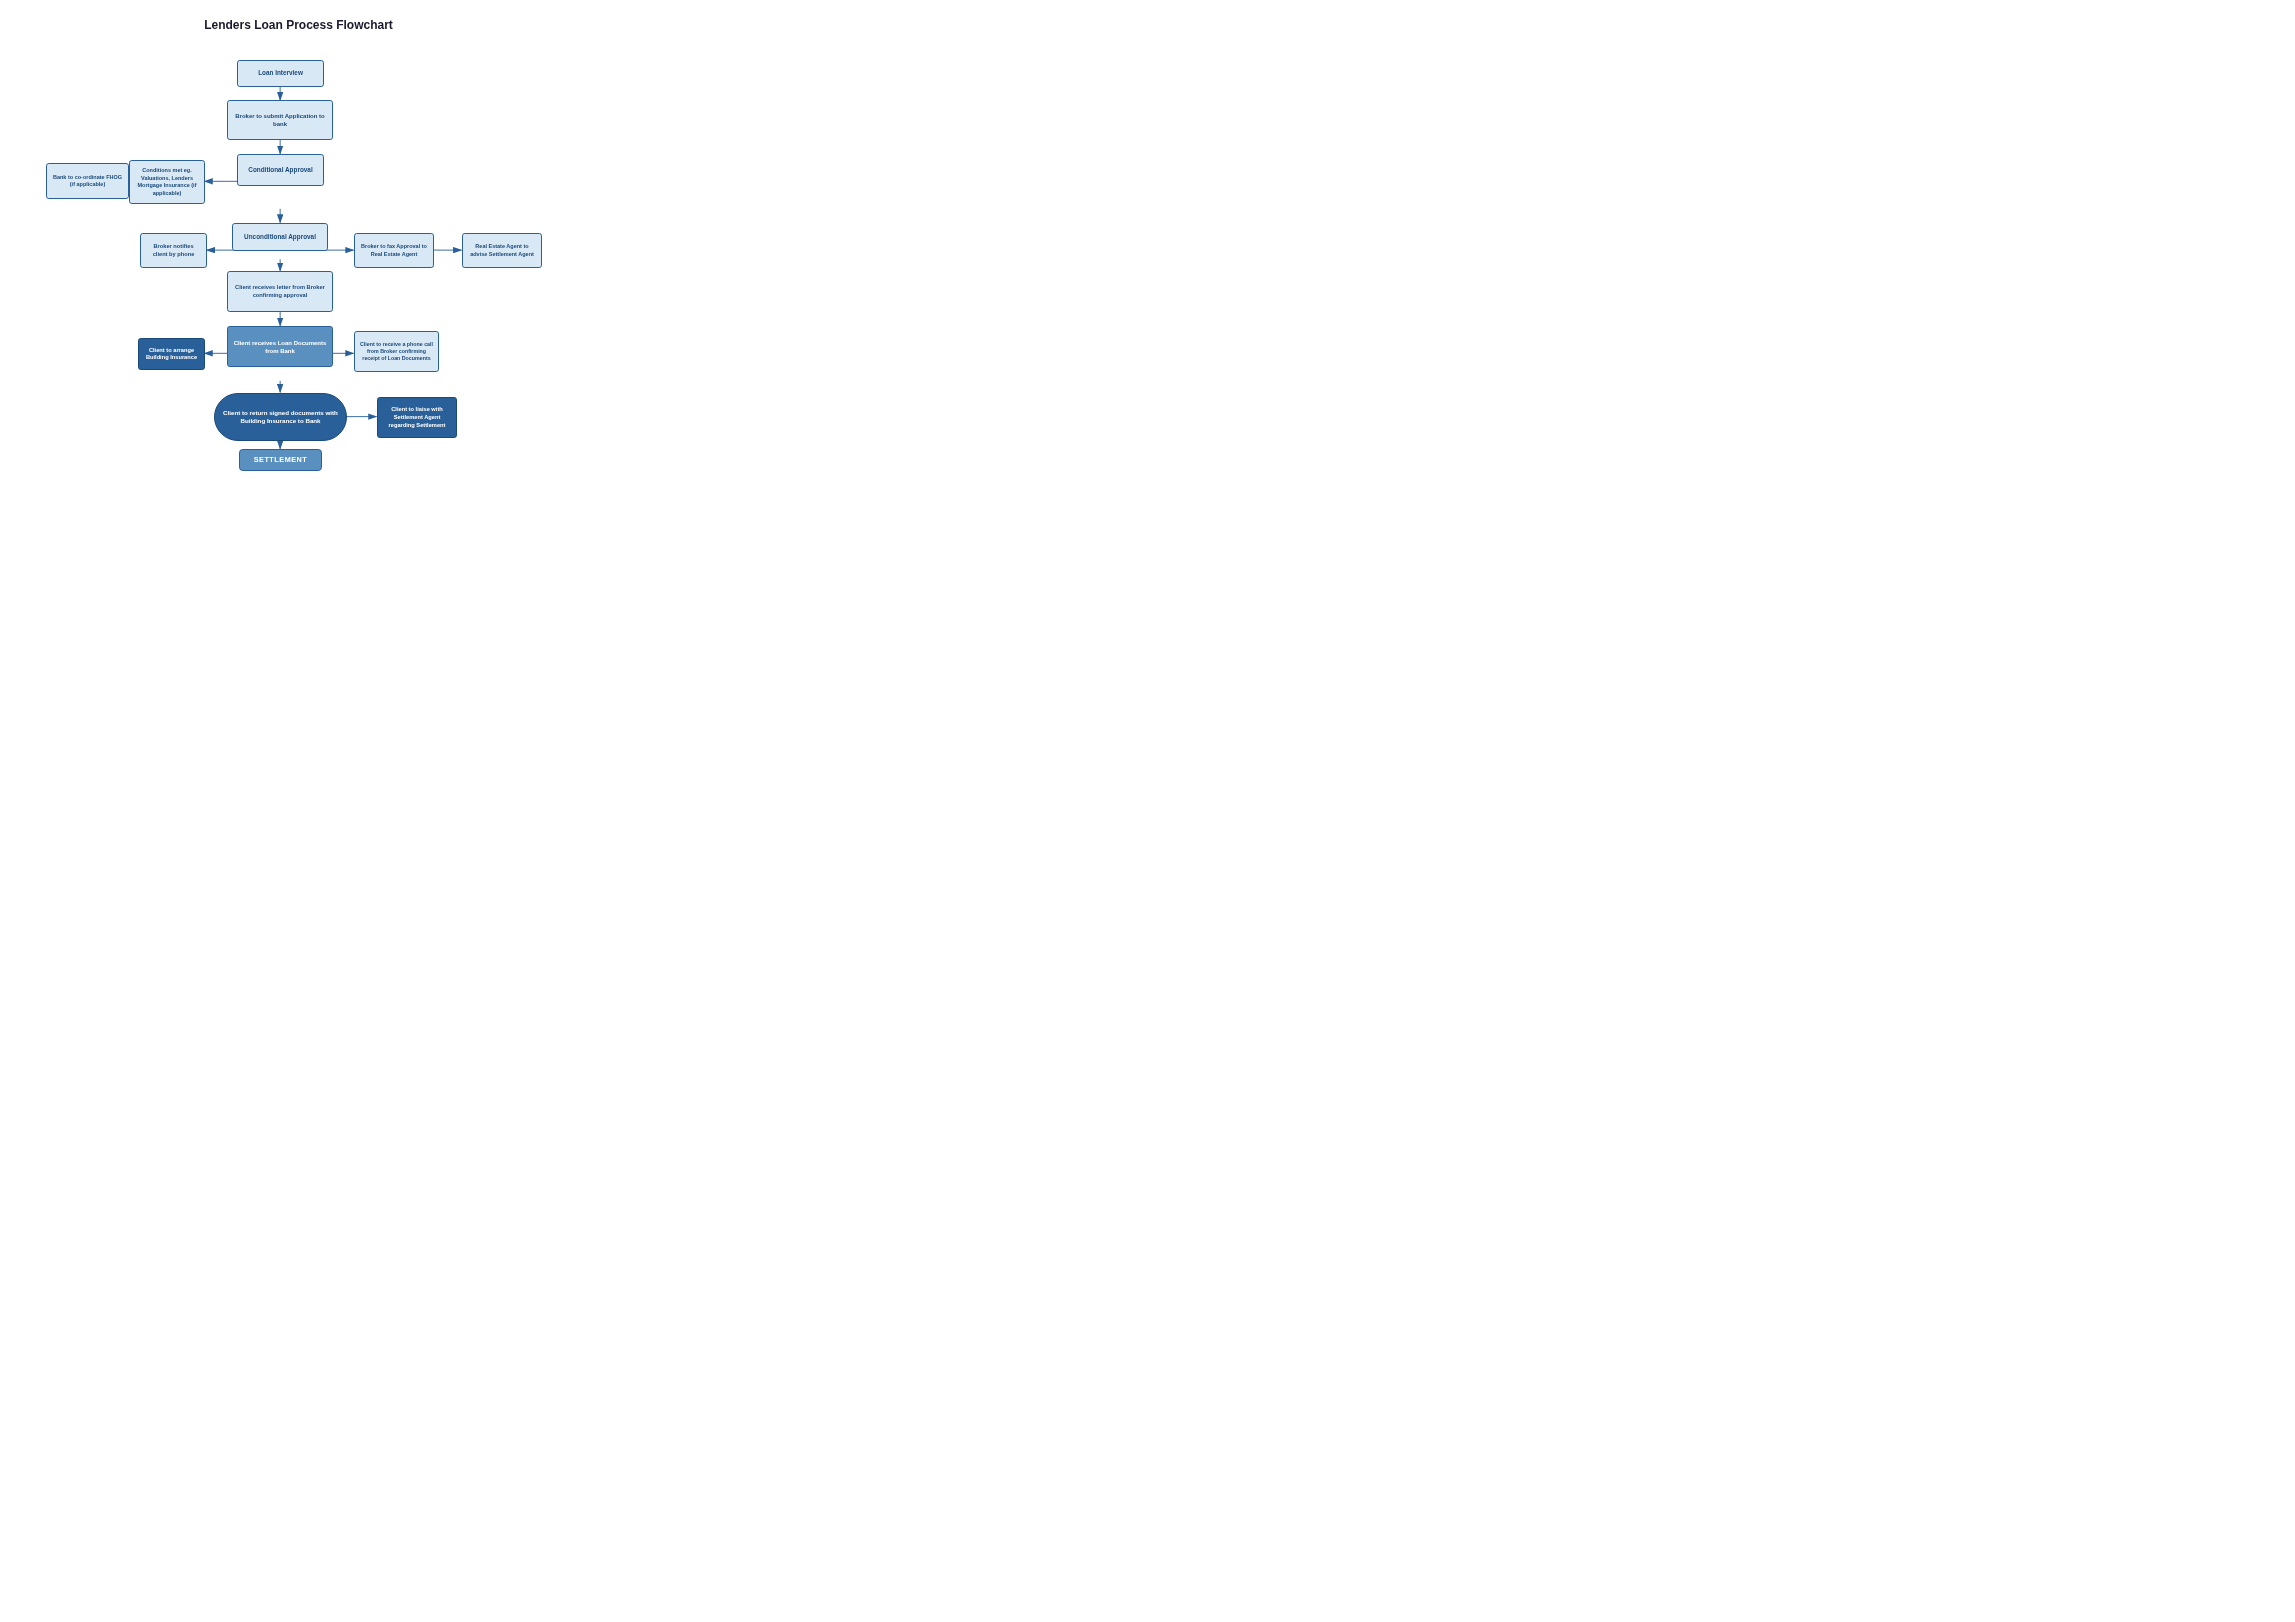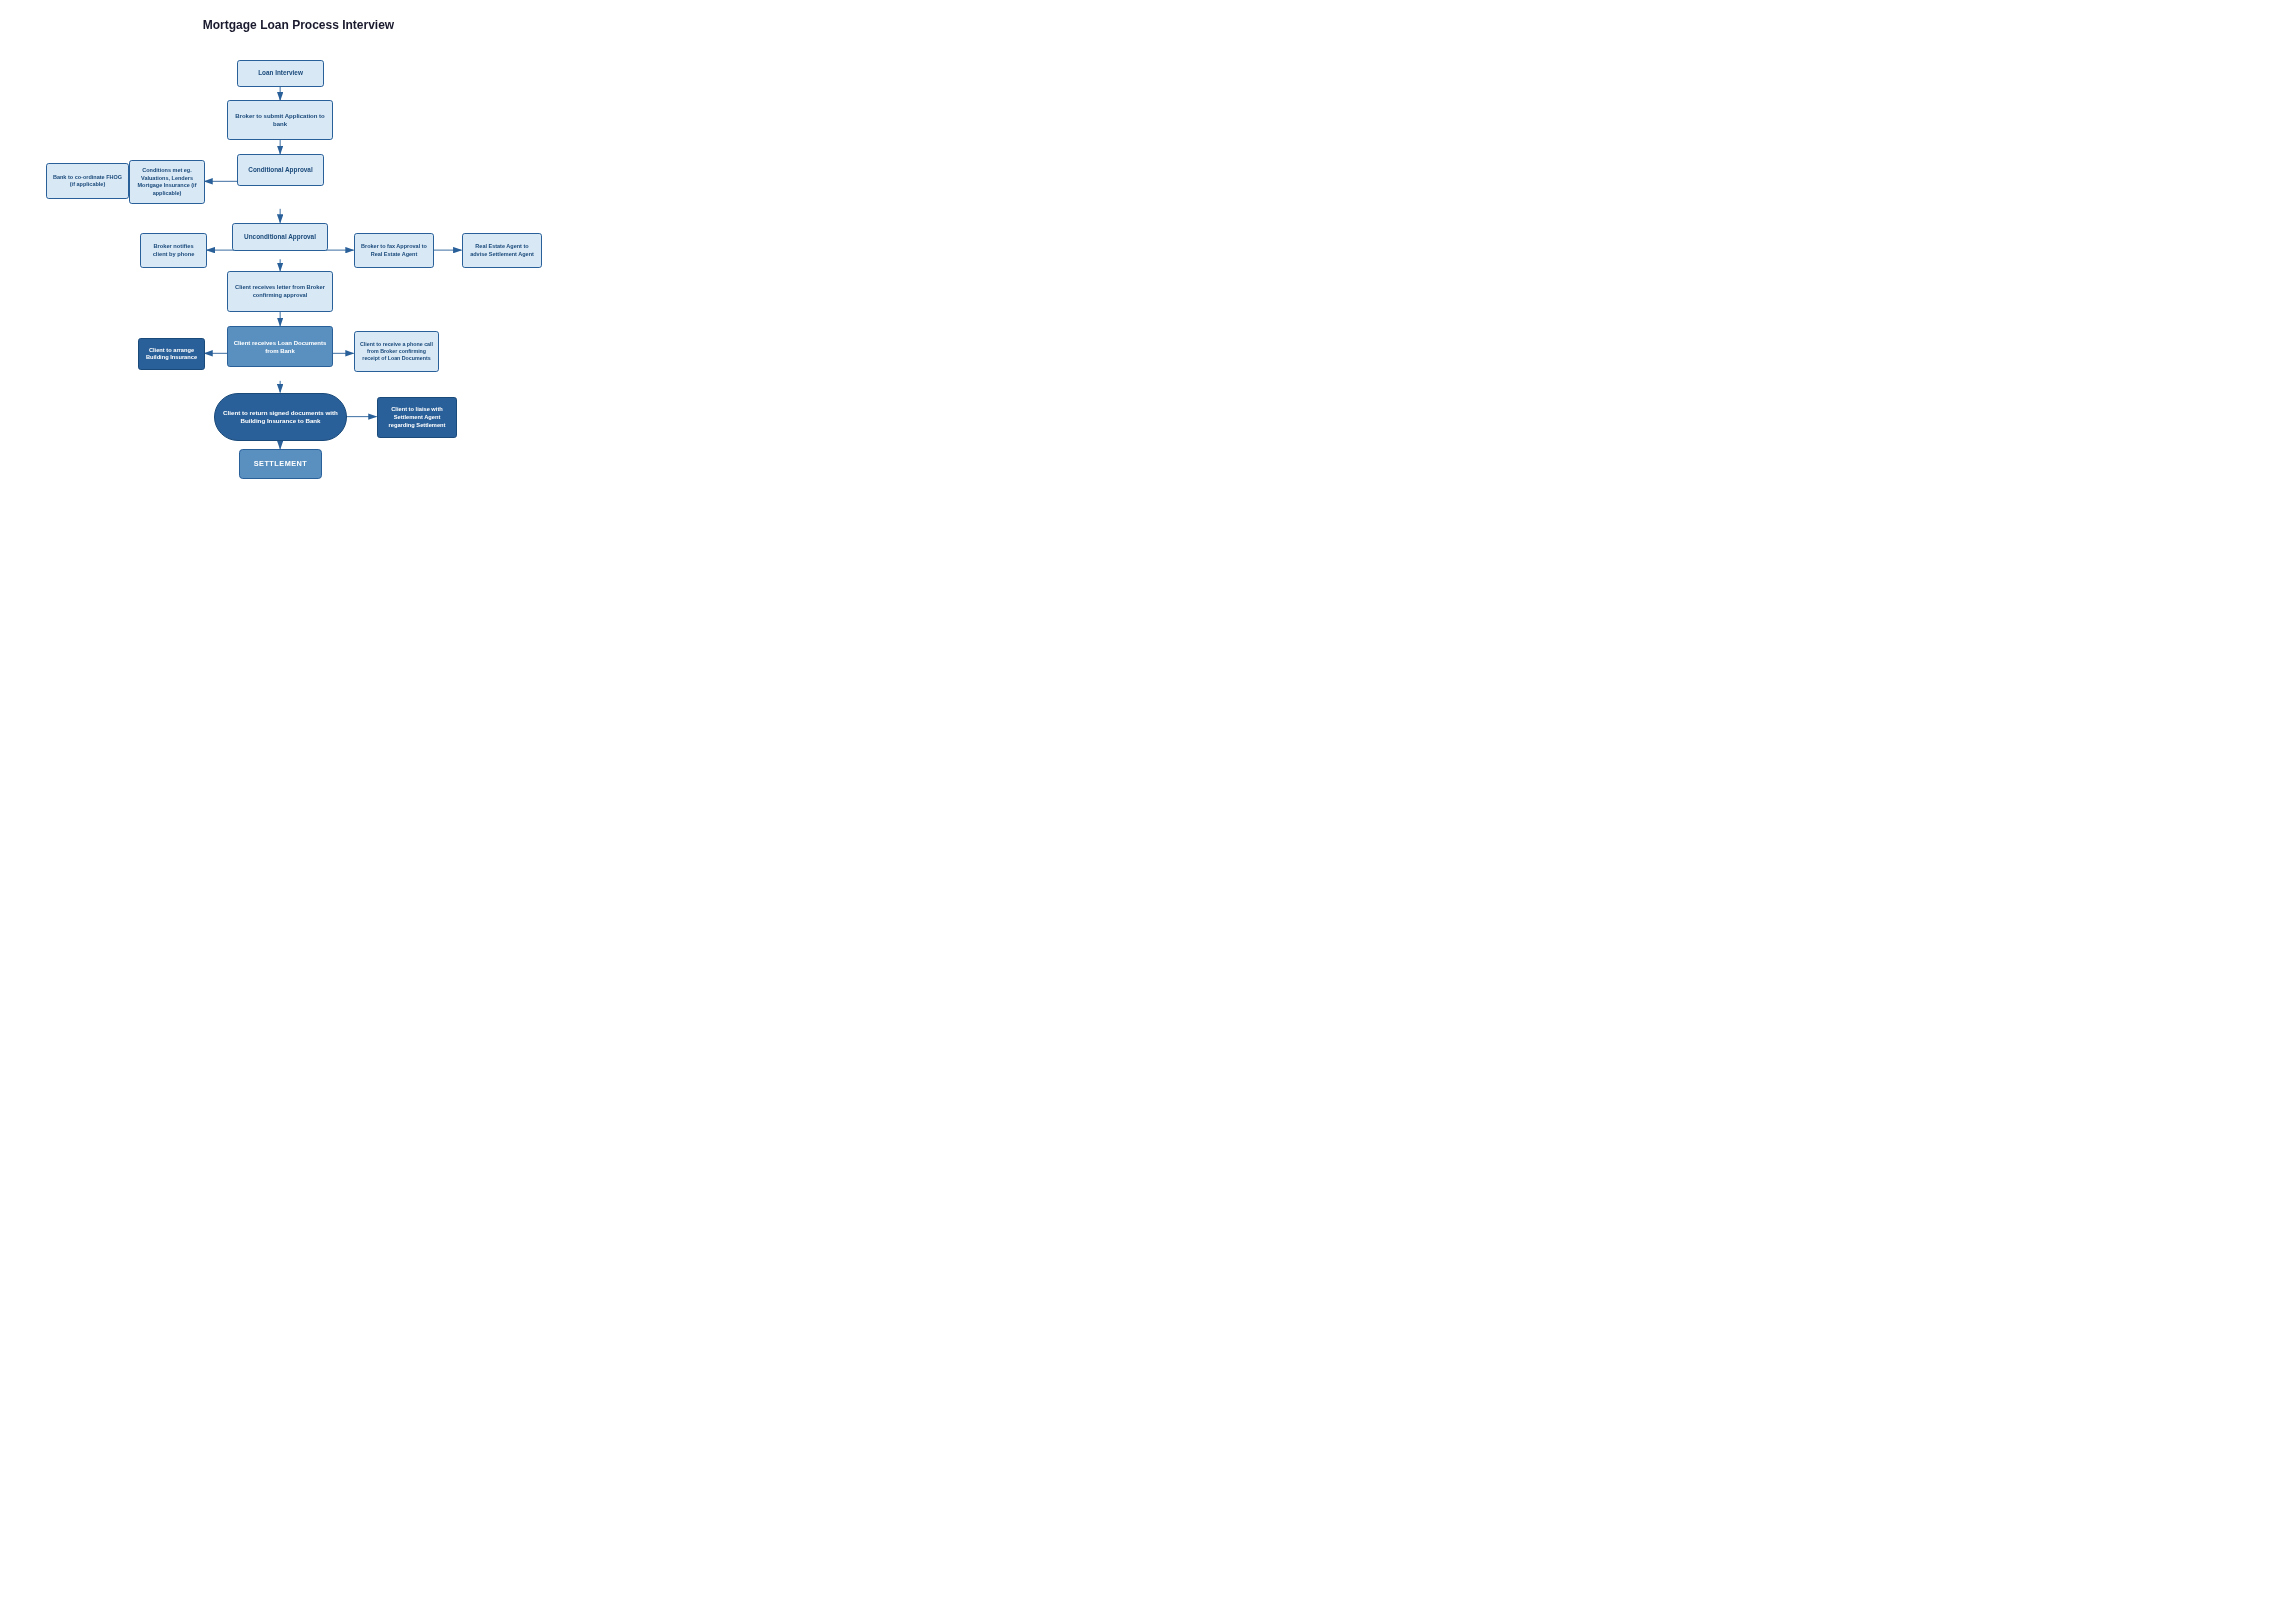--- a/index.html
+++ b/index.html
@@ -70,21 +70,21 @@
       pointer-events: none;
     }
 
     .flowchart-container {
       position: relative;
     }
   </style>
 </head>
 <body>
 
-<div class="page-title">Mortgage Loan Process Interview</div>
+<div class="page-title">Lenders Loan Process Flowchart</div>
 
 <div class="flowchart-container" style="position:relative; width:569px; margin:0 auto; height:422px;">
   <svg class="arrows-svg" viewBox="0 0 1240 920" xmlns="http://www.w3.org/2000/svg">
     <defs>
       <marker id="arrowhead" markerWidth="10" markerHeight="7" refX="9" refY="3.5" orient="auto">
         <polygon points="0 0, 10 3.5, 0 7" fill="#2a6099"></polygon>
       </marker>
     </defs>
 
     <line x1="580" y1="88" x2="580" y2="118" stroke="#2a6099" stroke-width="2" marker-end="url(#arrowhead)"></line>
@@ -141,16 +141,16 @@
   <div class="box box-dark" style="left:124px; top:292px; width:67px; height:32px; font-size:5.7px;">Client to arrange Building Insurance</div>
 
   <div class="box box-medium" style="left:213px; top:280px; width:106px; height:41px; font-size:6px;">Client receives Loan Documents from Bank</div>
 
   <div class="box" style="left:340px; top:285px; width:85px; height:41px; font-size:5.3px;">Client to receive a phone call from Broker confirming receipt of Loan Documents</div>
 
   <div class="box box-rounded" style="left:200px; top:347px; width:133px; height:48px; font-size:6.2px; border-radius:25px;">Client to return signed documents with Building Insurance to Bank</div>
 
   <div class="box box-dark" style="left:363px; top:351px; width:80px; height:41px; font-size:5.7px;">Client to liaise with Settlement Agent regarding Settlement</div>
 
-  <div class="box box-settlement" style="left:225px; top:403px; width:83px; height:30px; font-size:7.3px; font-weight:bold; letter-spacing:0.5px;">SETTLEMENT</div>
+  <div class="box box-settlement" style="left:225px; top:403px; width:83px; height:22px; font-size:7.3px; font-weight:bold; letter-spacing:0.5px;">SETTLEMENT</div>
 
 </div>
 
 
 </body></html>

